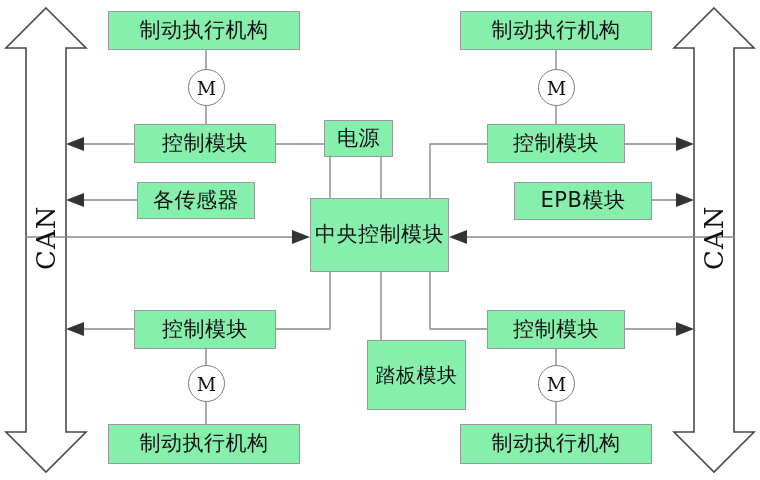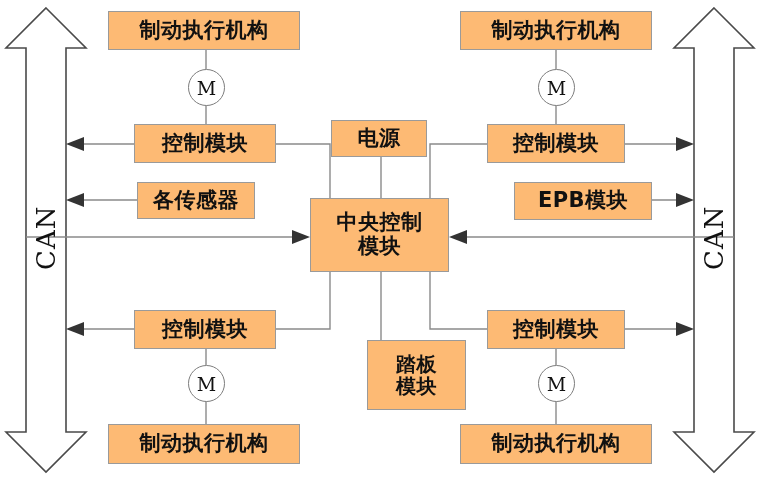--- a/index.html
+++ b/index.html
@@ -28,32 +28,31 @@
     fill: none;
   }
   .arrowhead {
     fill: #333333;
     stroke: none;
   }
   .node-box {
     position: absolute;
     box-sizing: border-box;
     border: 1.4px solid #9a9a9a;
-    background: #fdba74;
+    background: #86efac;
     display: flex;
     align-items: center;
     justify-content: center;
     text-align: left;
     color: #111111;
     line-height: 1.12;
     letter-spacing: 0.5px;
-    font-weight: bold;
   }
   .node-box.two-line {
-    flex-direction: column;
+    flex-direction: row;
   }
   .motor-circle {
     position: absolute;
     box-sizing: border-box;
     width: 37px;
     height: 37px;
     border: 1.4px solid #7d7d7d;
     border-radius: 50%;
     background: #ffffff;
     display: flex;
@@ -165,21 +164,21 @@
   <div class="node-box label-cn" style="left:487px; top:124px; width:138px; height:39px;">控制模块</div>
 
   <div class="node-box label-cn" style="left:514px; top:182px; width:138px; height:38px;">EPB模块</div>
 
   <div class="node-box label-cn" style="left:487px; top:310px; width:138px; height:39px;">控制模块</div>
 
   <div class="motor-circle" style="left:538px; top:365px;">M</div>
 
   <div class="node-box label-cn" style="left:460px; top:424px; width:192px; height:40px;">制动执行机构</div>
 
-  <div class="node-box label-cn" style="left:331px; top:120px; width:96px; height:37px;">电源</div>
+  <div class="node-box label-cn" style="left:324px; top:120px; width:69px; height:37px;">电源</div>
 
   <div class="node-box two-line label-cn" style="left:310px; top:198px; width:139px; height:74px;">
     <span>中央控制</span>
     <span>模块</span>
   </div>
 
   <div class="node-box two-line label-cn-small" style="left:335px; top:340px; width:99px; height:70px;">
     <span>踏板</span>
     <span>模块</span>
   </div>

